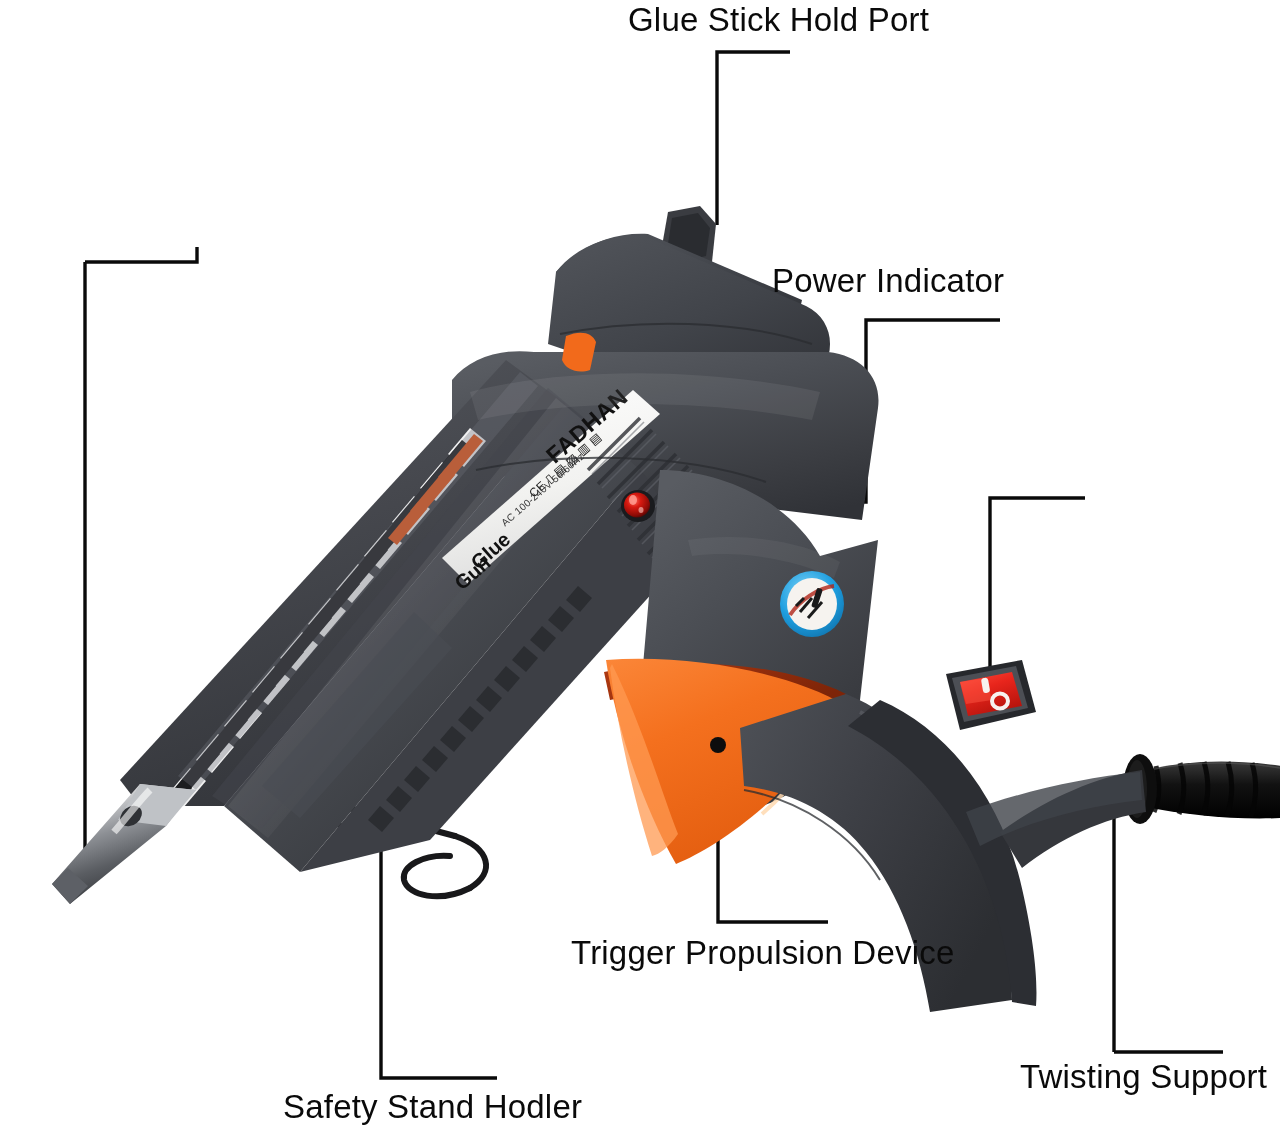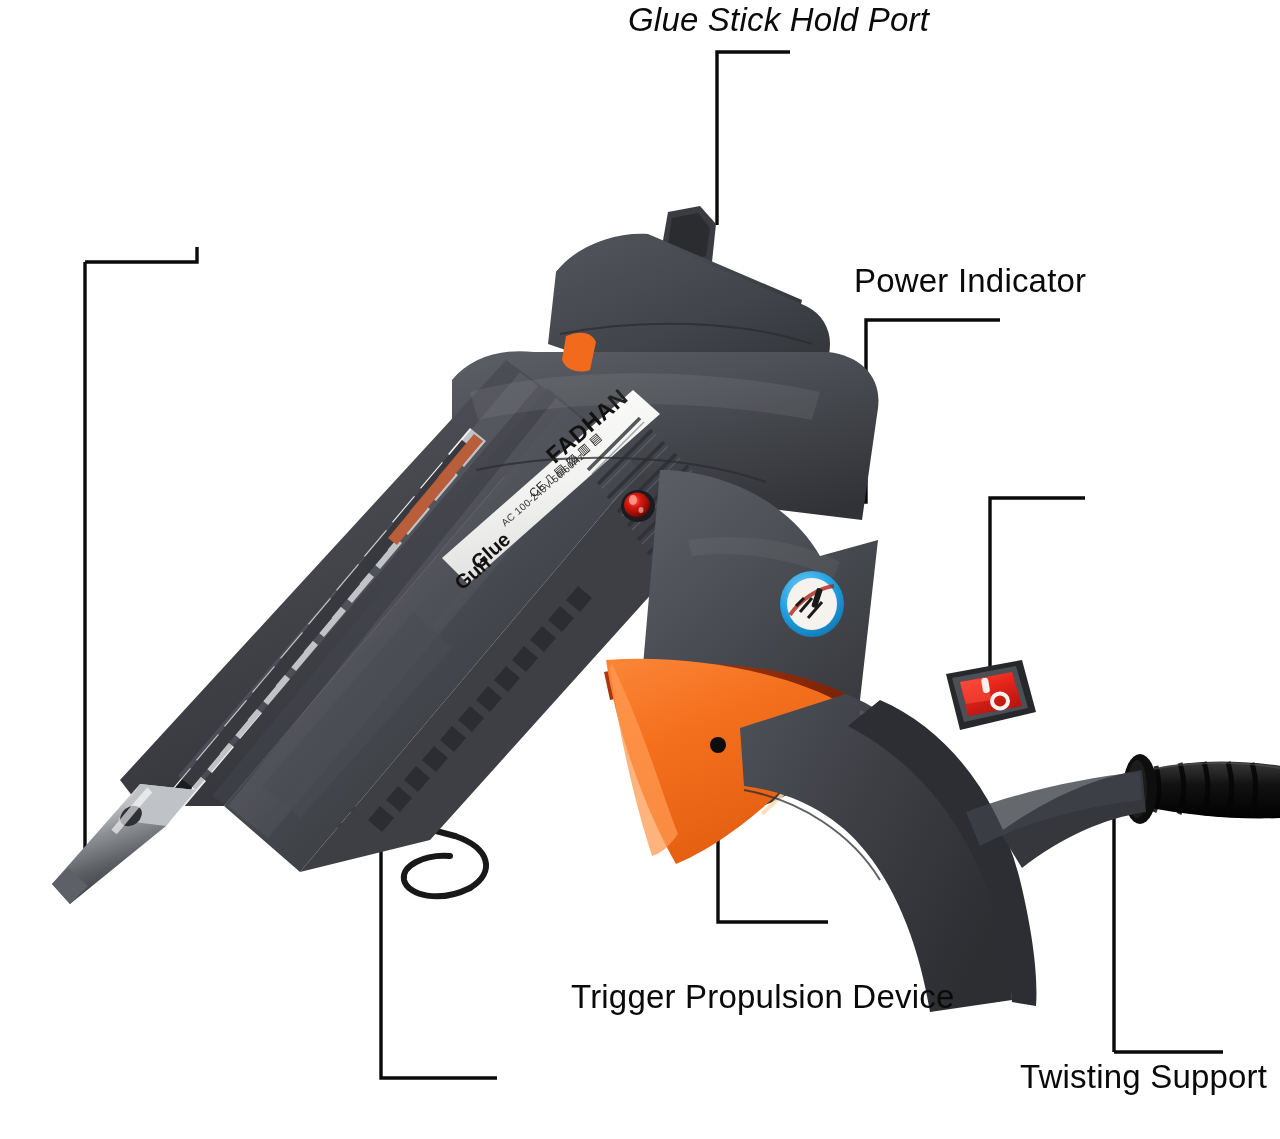--- a/index.html
+++ b/index.html
@@ -25,24 +25,24 @@
     line-height: 1;
   }
   #svg-art {
     position: absolute;
     left: 0;
     top: 0;
     width: 1280px;
     height: 1139px;
   }
   .lbl-nozzle      { left: 4px;   top: 218px; }
-  .lbl-port        { left: 628px; top: 3px; font-style: italic; }
-  .lbl-indicator   { left: 854px; top: 264px; }
+  .lbl-port        { left: 628px; top: 3px; }
+  .lbl-indicator   { left: 772px; top: 264px; }
   .lbl-switch      { left: 942px; top: 450px; }
-  .lbl-trigger     { left: 571px; top: 980px; }
+  .lbl-trigger     { left: 571px; top: 936px; }
   .lbl-stand       { left: 283px; top: 1090px; }
   .lbl-twisting    { left: 985px; top: 1060px; margin-left: 35px; }
 </style>
 </head>
 <body>
 
 <div id="stage">
 
   <svg id="svg-art" viewBox="0 0 1280 1139">
     <defs>
@@ -349,16 +349,17 @@
   </svg>
 
 
   <div class="callout-label lbl-port">Glue Stick Hold Port</div>
 
   <div class="callout-label lbl-indicator">Power Indicator</div>
 
 
   <div class="callout-label lbl-trigger">Trigger Propulsion Device</div>
 
+  <div class="callout-label lbl-stand">Safety Stand Hodler</div>
 
   <div class="callout-label lbl-twisting">Twisting Support</div>
 
 </div>
 
 </body></html>

